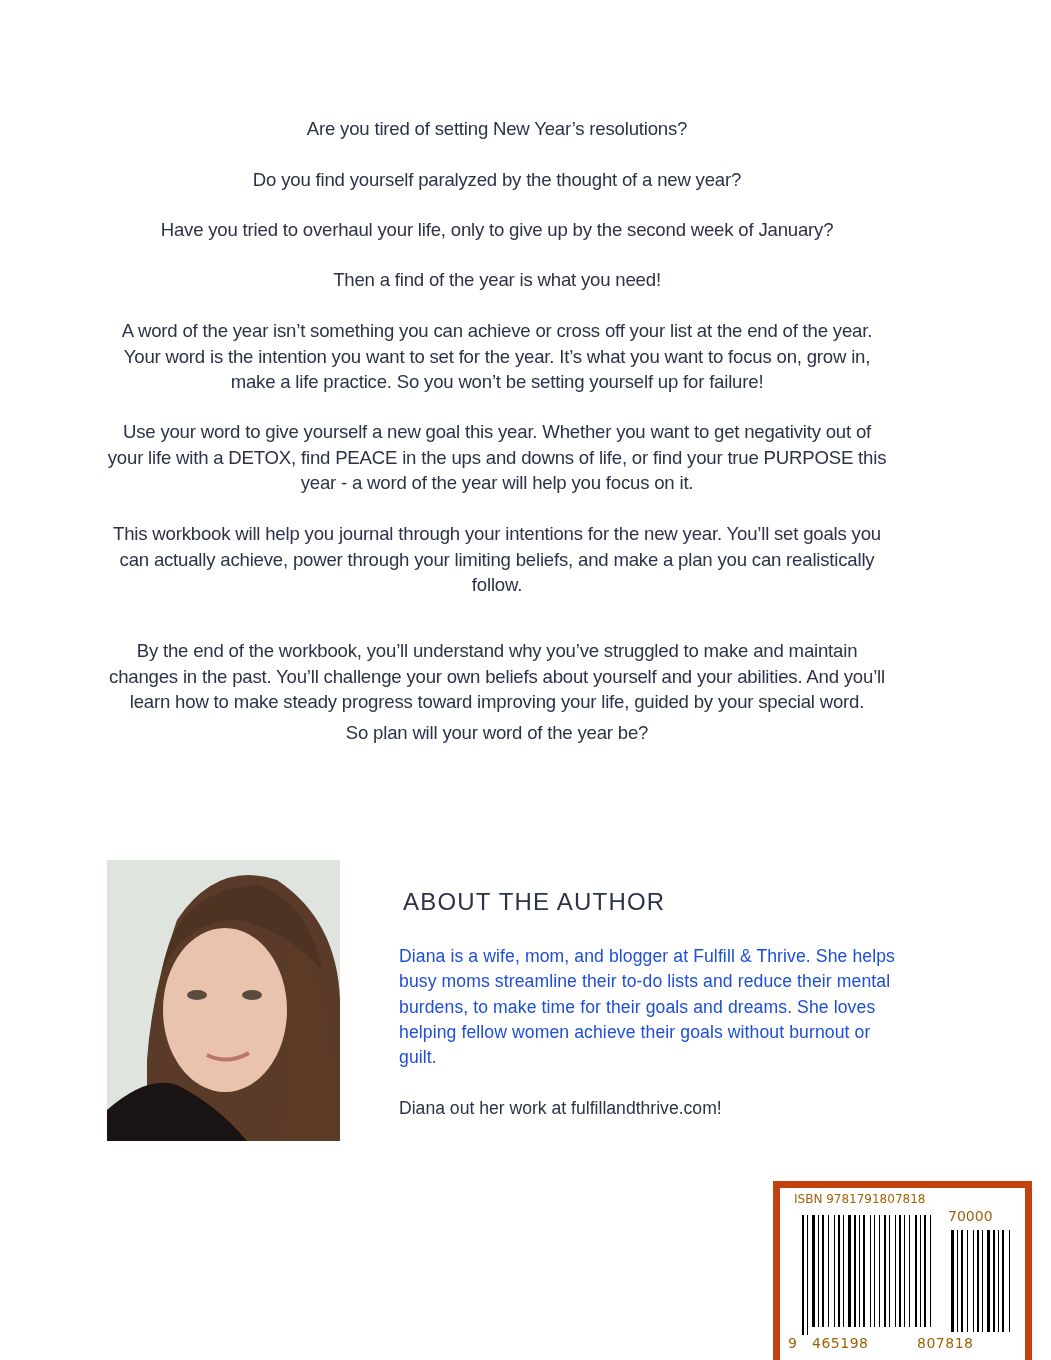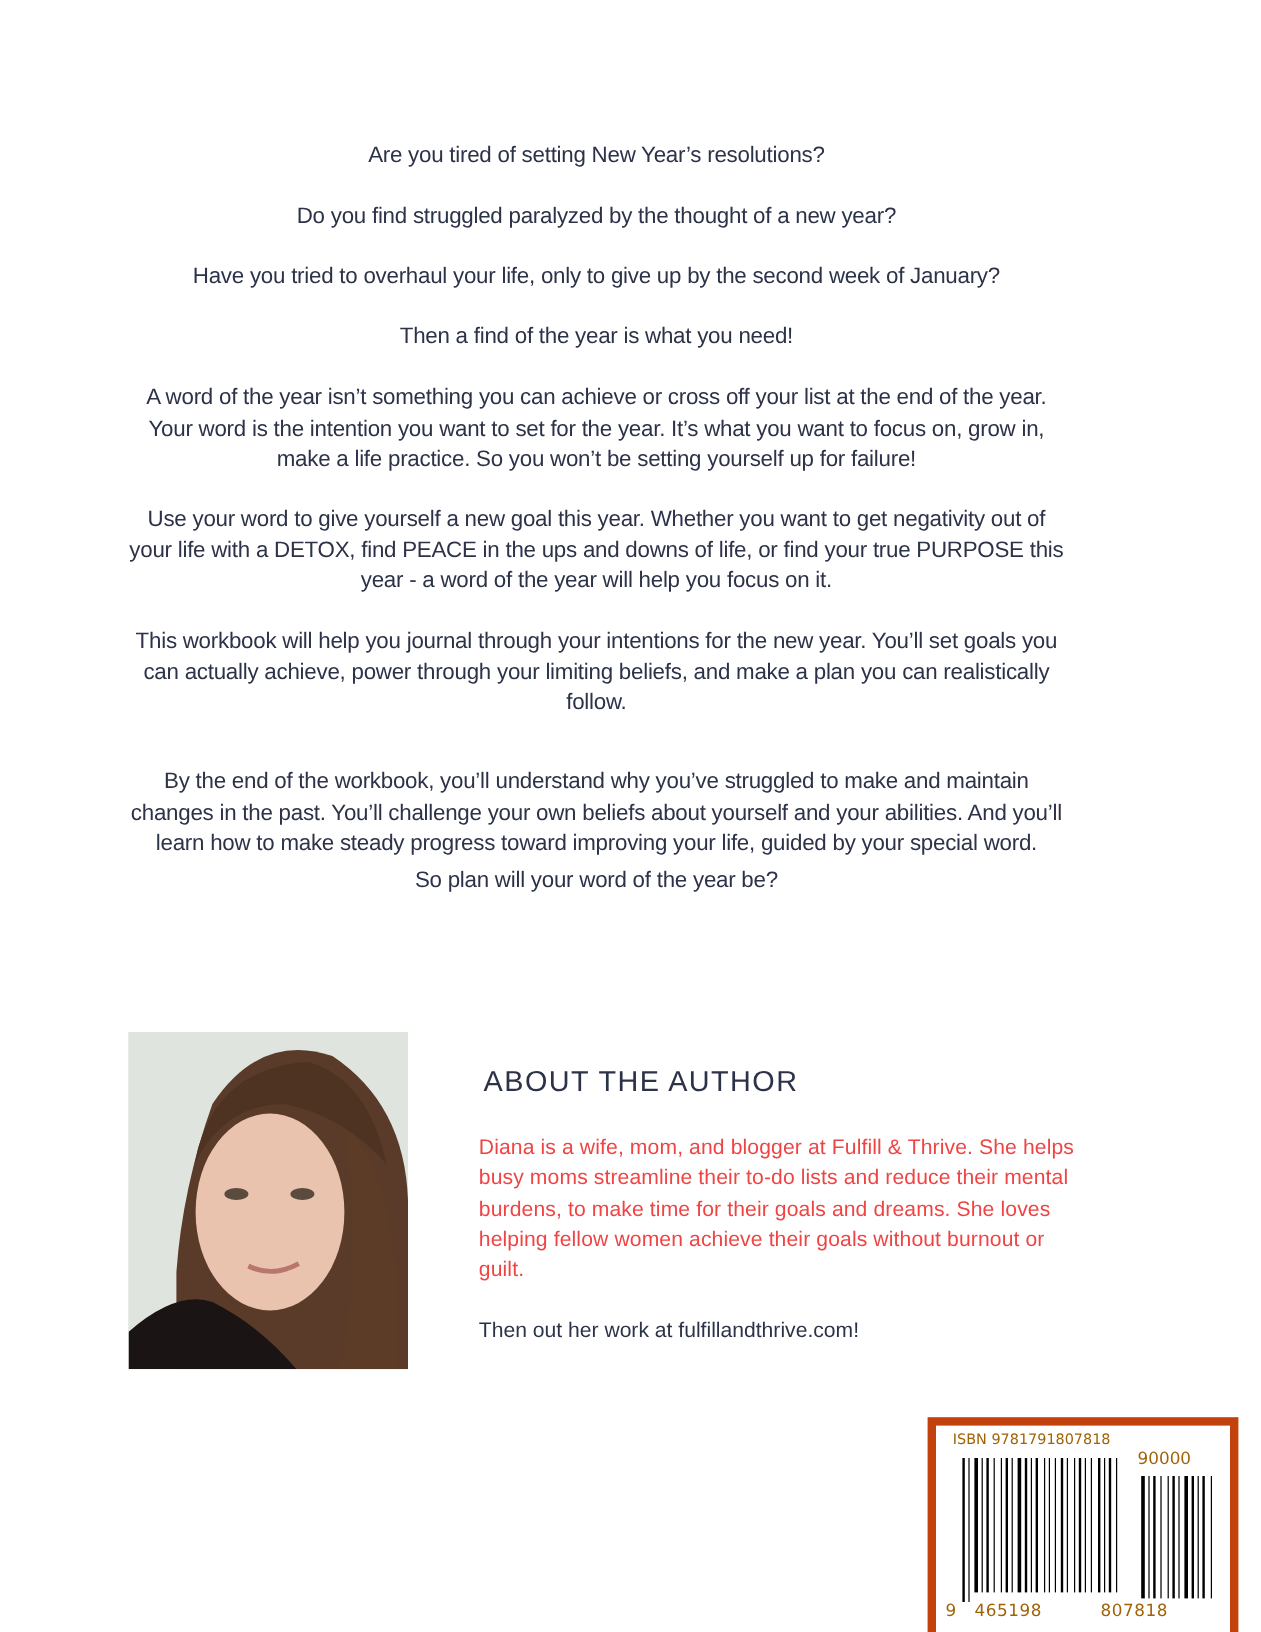--- a/index.html
+++ b/index.html
@@ -17,21 +17,21 @@
   .photo {
     position: absolute; left: 107px; top: 860px; width: 233px; height: 281px;
     overflow: hidden; background: #dfe3df;
   }
   .about-title {
     position: absolute; left: 403px; top: 888px; margin: 0;
     font-size: 24px; letter-spacing: 1.2px; font-weight: normal; color: #2c3248;
   }
   .about-body {
     position: absolute; left: 399px; top: 944px; width: 510px; margin: 0;
-    font-size: 17.6px; line-height: 25.3px; letter-spacing: 0.1px; color: #ef4444;
+    font-size: 17.6px; line-height: 25.3px; letter-spacing: 0.1px; color: #1d4ed8;
   }
   .about-link {
     position: absolute; left: 399px; top: 1096px; margin: 0;
     font-size: 17.6px; line-height: 25px; color: #2c3248;
   }
   .barcode-box {
     position: absolute; left: 773px; top: 1181px; width: 245px; height: 175px;
     border: 7px solid #c2410c; background: #fff;
     font-family: "DejaVu Sans", sans-serif; color: #a16207;
   }
@@ -39,21 +39,21 @@
   .addon-num { position: absolute; left: 168px; top: 20px; font-size: 14px; }
   .bars { position: absolute; left: 0; top: 0; }
   .digits-1 { position: absolute; left: 8px; top: 147px; font-size: 14px; }
   .digits-2 { position: absolute; left: 32px; top: 147px; font-size: 14px; letter-spacing: 0.5px; }
   .digits-3 { position: absolute; left: 93px; top: 147px; font-size: 14px; letter-spacing: 0.5px; margin-left: 44px; }
 </style>
 </head>
 <body>
 
 <p class="para" style="top:116px">Are you tired of setting New Year’s resolutions?</p>
-<p class="para" style="top:167px">Do you find struggled paralyzed by the thought of a new year?</p>
+<p class="para" style="top:167px">Do you find yourself paralyzed by the thought of a new year?</p>
 <p class="para" style="top:217px">Have you tried to overhaul your life, only to give up by the second week of January?</p>
 <p class="para" style="top:267px">Then a find of the year is what you need!</p>
 <p class="para" style="top:318px">A word of the year isn’t something you can achieve or cross off your list at the end of the year. Your word is the intention you want to set for the year. It’s what you want to focus on, grow in, make a life practice. So you won’t be setting yourself up for failure!</p>
 <p class="para" style="top:419px">Use your word to give yourself a new goal this year. Whether you want to get negativity out of your life with a DETOX, find PEACE in the ups and downs of life, or find your true PURPOSE this year - a word of the year will help you focus on it.</p>
 <p class="para" style="top:521px">This workbook will help you journal through your intentions for the new year. You’ll set goals you can actually achieve, power through your limiting beliefs, and make a plan you can realistically follow.</p>
 <p class="para" style="top:638px">By the end of the workbook, you’ll understand why you’ve struggled to make and maintain changes in the past. You’ll challenge your own beliefs about yourself and your abilities. And you’ll learn how to make steady progress toward improving your life, guided by your special word.</p>
 <p class="para" style="top:720px">So plan will your word of the year be?</p>
 
 <div class="photo">
   <svg width="233" height="281" viewBox="0 0 233 281">
@@ -64,25 +64,25 @@
     <path d="M180 80 Q230 120 225 281 L175 281 Q195 200 180 80 Z" fill="#5c3b27"></path>
     <ellipse cx="90" cy="135" rx="10" ry="5" fill="#5b4a3e"></ellipse>
     <ellipse cx="145" cy="135" rx="10" ry="5" fill="#5b4a3e"></ellipse>
     <path d="M100 195 Q120 205 142 193" stroke="#b9756e" stroke-width="4" fill="none"></path>
     <path d="M0 250 Q40 215 70 225 Q110 245 140 281 L0 281 Z" fill="#1a1414"></path>
   </svg>
 </div>
 
 <h2 class="about-title">ABOUT THE AUTHOR</h2>
 <p class="about-body">Diana is a wife, mom, and blogger at Fulfill &amp; Thrive. She helps busy moms streamline their to-do lists and reduce their mental burdens, to make time for their goals and dreams. She loves helping fellow women achieve their goals without burnout or guilt.</p>
-<p class="about-link">Then out her work at fulfillandthrive.com!</p>
+<p class="about-link">Diana out her work at fulfillandthrive.com!</p>
 
 <div class="barcode-box">
   <span class="isbn-label">ISBN 9781791807818</span>
-  <span class="addon-num">90000</span>
+  <span class="addon-num">70000</span>
   <svg class="bars" width="245" height="175" id="bars">
       <rect x="22" y="27" width="2" height="120" fill="#000"></rect>
       <rect x="27" y="27" width="1" height="120" fill="#000"></rect>
       <rect x="32" y="27" width="3" height="112" fill="#000"></rect>
       <rect x="38" y="27" width="1" height="112" fill="#000"></rect>
       <rect x="42" y="27" width="2" height="112" fill="#000"></rect>
       <rect x="48" y="27" width="1" height="112" fill="#000"></rect>
       <rect x="54" y="27" width="1" height="112" fill="#000"></rect>
       <rect x="58" y="27" width="2" height="112" fill="#000"></rect>
       <rect x="63" y="27" width="1" height="112" fill="#000"></rect>

